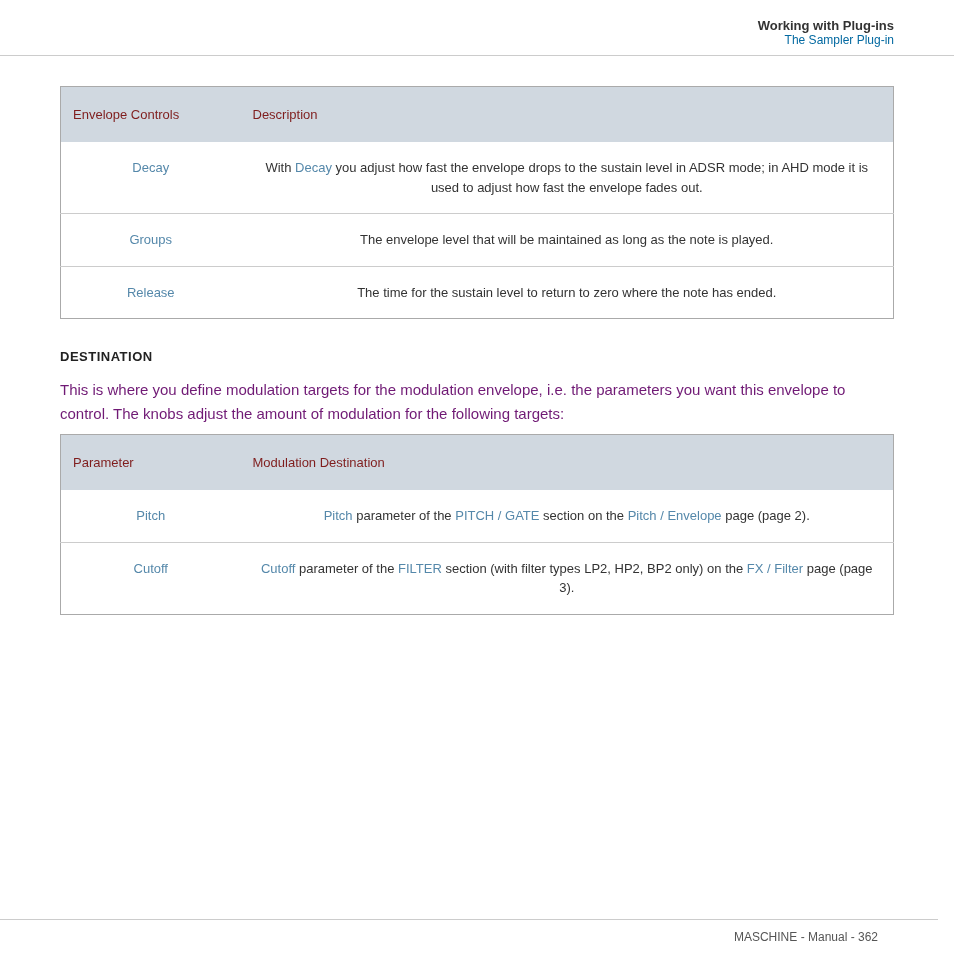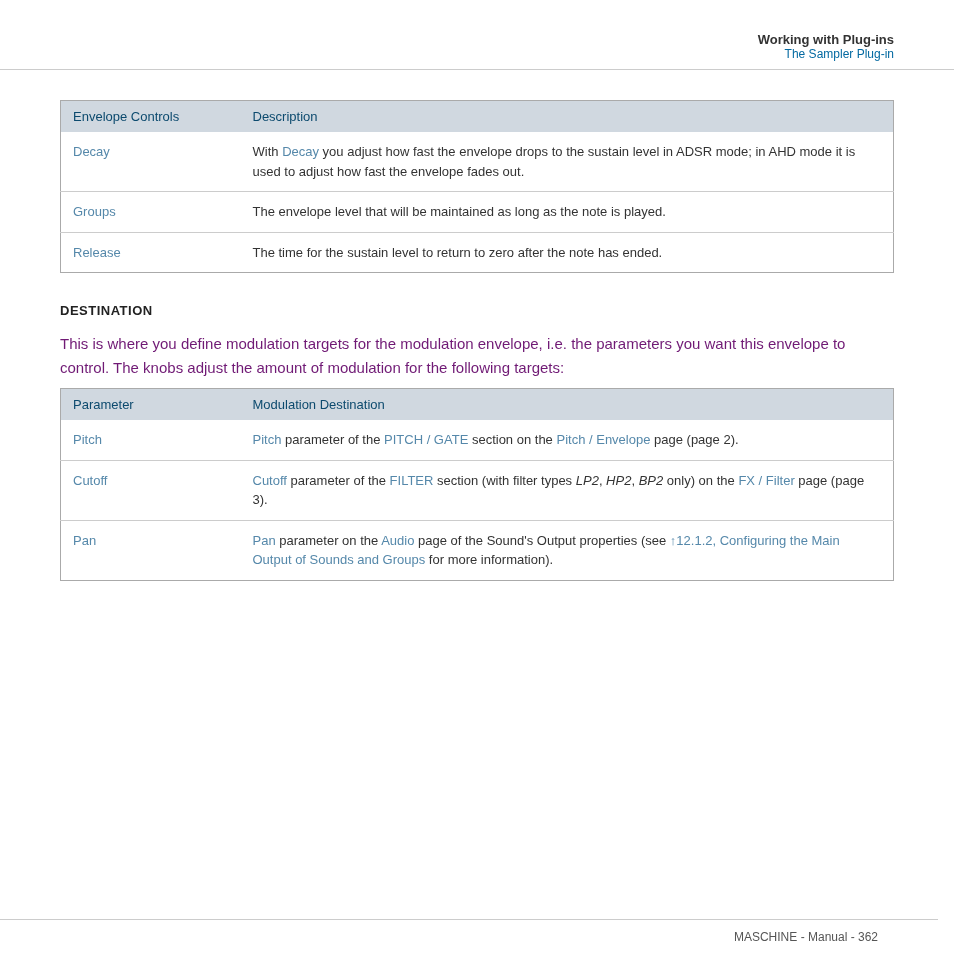--- a/index.html
+++ b/index.html
@@ -20,21 +20,21 @@
 
     .page-container {
       width: 954px;
       min-height: 954px;
       padding: 0;
       position: relative;
     }
 
     
     .header {
-      padding: 32px 60px 8px 60px;
+      padding: 18px 60px 8px 60px;
       text-align: right;
       border-bottom: 1px solid #cccccc;
     }
 
     .header-title {
       font-weight: bold;
       font-size: 13px;
       color: #333;
     }
 
@@ -53,40 +53,41 @@
       width: 100%;
       border-collapse: collapse;
       margin-bottom: 30px;
     }
 
     table thead tr {
       background-color: #d0d8e0;
     }
 
     table thead th {
-      padding: 8px 12px;
+      padding: 20px 12px;
       text-align: left;
       font-weight: normal;
       font-size: 13px;
-      color: #0c4a6e;
+      color: #7f1d1d;
     }
 
     table tbody tr {
       border-bottom: 1px solid #cccccc;
     }
 
     table tbody tr:last-child {
       border-bottom: 1px solid #aaaaaa;
     }
 
     table tbody td {
-      padding: 10px 12px;
+      padding: 16px 12px;
       vertical-align: top;
       font-size: 13px;
       line-height: 1.5;
+      text-align: center;
     }
 
     table {
       border: 1px solid #aaaaaa;
     }
 
     table thead tr th:first-child {
       width: 180px;
     }
 
@@ -124,21 +125,20 @@
       justify-content: flex-end;
       align-items: center;
     }
 
     .footer-text {
       font-size: 12px;
       color: #555;
     }
 
     .italic {
-      font-style: italic;
     }
   </style>
 </head>
 <body>
 
 <div class="page-container">
 
   <div class="header">
     <div class="header-title">Working with Plug-ins</div>
     <div class="header-subtitle">The Sampler Plug-in</div>
@@ -171,21 +171,21 @@
           <td>
             The envelope level that will be maintained as long as the note is played.
           </td>
         </tr>
 
         <tr>
           <td>
             <span class="link-blue">Release</span>
           </td>
           <td>
-            The time for the sustain level to return to zero after the note has ended.
+            The time for the sustain level to return to zero where the note has ended.
           </td>
         </tr>
       </tbody>
     </table>
 
     <div class="section-heading">DESTINATION</div>
     <p class="section-intro">This is where you define modulation targets for the modulation envelope, i.e. the parameters you want this envelope to control. The knobs adjust the amount of modulation for the following targets:</p>
 
     <table>
       <thead>
@@ -208,28 +208,20 @@
         <tr>
           <td>
             <span class="link-blue">Cutoff</span>
           </td>
           <td>
             <span class="link-blue">Cutoff</span> parameter of the <span class="link-blue">FILTER</span> section (with filter types <span class="italic">LP2</span>, <span class="italic">HP2</span>, <span class="italic">BP2</span> only) on the <span class="link-blue">FX / Filter</span> page (page 3).
           </td>
         </tr>
 
 
-        <tr>
-          <td>
-            <span class="link-blue">Pan</span>
-          </td>
-          <td>
-            <span class="link-blue">Pan</span> parameter on the <span class="link-blue">Audio</span> page of the Sound's Output properties (see <span class="link-blue">↑12.1.2, Configuring the Main Output of Sounds and Groups</span> for more information).
-          </td>
-        </tr>
       </tbody>
     </table>
 
   </div>
 
   <div class="footer">
     <span class="footer-text">MASCHINE - Manual - 362</span>
   </div>
 
 </div>

